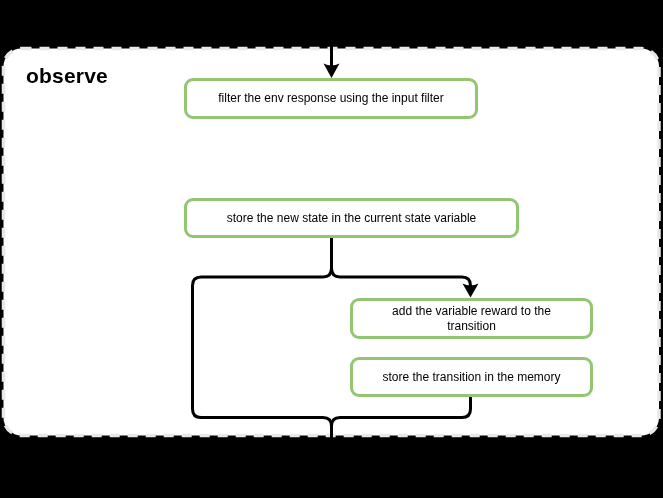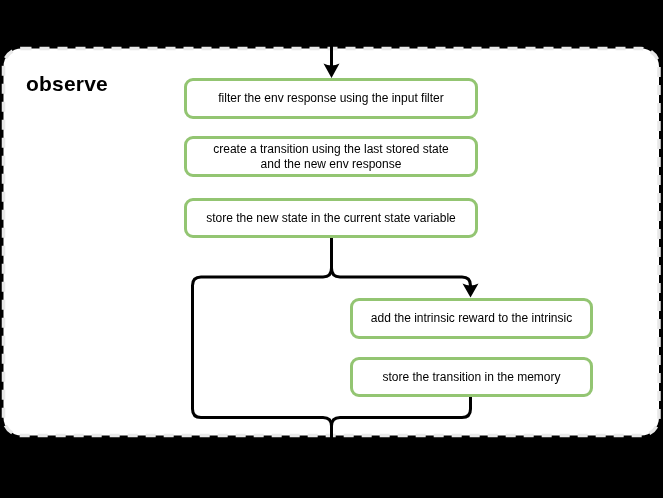--- a/index.html
+++ b/index.html
@@ -27,21 +27,21 @@
     stroke-dasharray: 10 8;
   }
   .edge-path {
     fill: none;
     stroke: var(--edge);
     stroke-width: 3;
   }
   .arrowhead { fill: var(--edge); stroke: none; }
   .page-title {
     position: absolute;
-    left: 26px; top: 72px;
+    left: 26px; top: 64px;
     font-size: 21px;
     font-weight: bold;
     color: var(--text);
     letter-spacing: 0.2px;
   }
   .node {
     position: absolute;
     background: var(--node-fill);
     border: 3px solid var(--node-border);
     border-radius: 9px;
@@ -49,21 +49,21 @@
     align-items: center;
     justify-content: center;
     text-align: center;
     font-size: 12px;
     line-height: 1.18;
     color: var(--text);
     padding: 2px 16px;
   }
   .node-1 { left: 184px; top: 78px;  width: 294px; height: 41px; }
   .node-2 { left: 184px; top: 136px; width: 294px; height: 41px; }
-  .node-3 { left: 184px; top: 198px; width: 294px; height: 40px; }
+  .node-3 { left: 184px; top: 198px; width: 335px; height: 40px; }
   .node-4 { left: 350px; top: 298px; width: 243px; height: 41px; }
   .node-5 { left: 350px; top: 357px; width: 243px; height: 40px; text-align: center; }
   .condition-label {
     position: absolute;
     left: 347px; top: 256px;
     font-size: 12.5px;
     font-weight: bold;
     color: var(--text);
     white-space: nowrap;
   }
@@ -87,22 +87,21 @@
     <path class="edge-path" d="M 331.5 268 Q 331.5 277 340 277 L 462 277 Q 470.5 277 470.5 285.5 L 470.5 287"></path>
     <path class="arrowhead" d="M 470.5 297.5 L 462.5 283.5 Q 470.5 287.5 478.5 283.5 Z"></path>
 
     <path class="edge-path" d="M 470.5 397 L 470.5 409 Q 470.5 417.5 462 417.5 L 340 417.5 Q 331.5 417.5 331.5 426"></path>
   </svg>
 
   <div class="page-title">observe</div>
 
   <div class="node node-1">filter the env response using the input filter</div>
 
-  <div class="node node-2">create a transition using the last stored state and the new env response</div>
 
   <div class="node node-3">store the new state in the current state variable</div>
 
-  <div class="node node-4">add the intrinsic reward to the intrinsic</div>
+  <div class="node node-4">add the variable reward to the transition</div>
 
   <div class="node node-5">store the transition in the memory</div>
 
 
 </div>
 
 </body></html>

